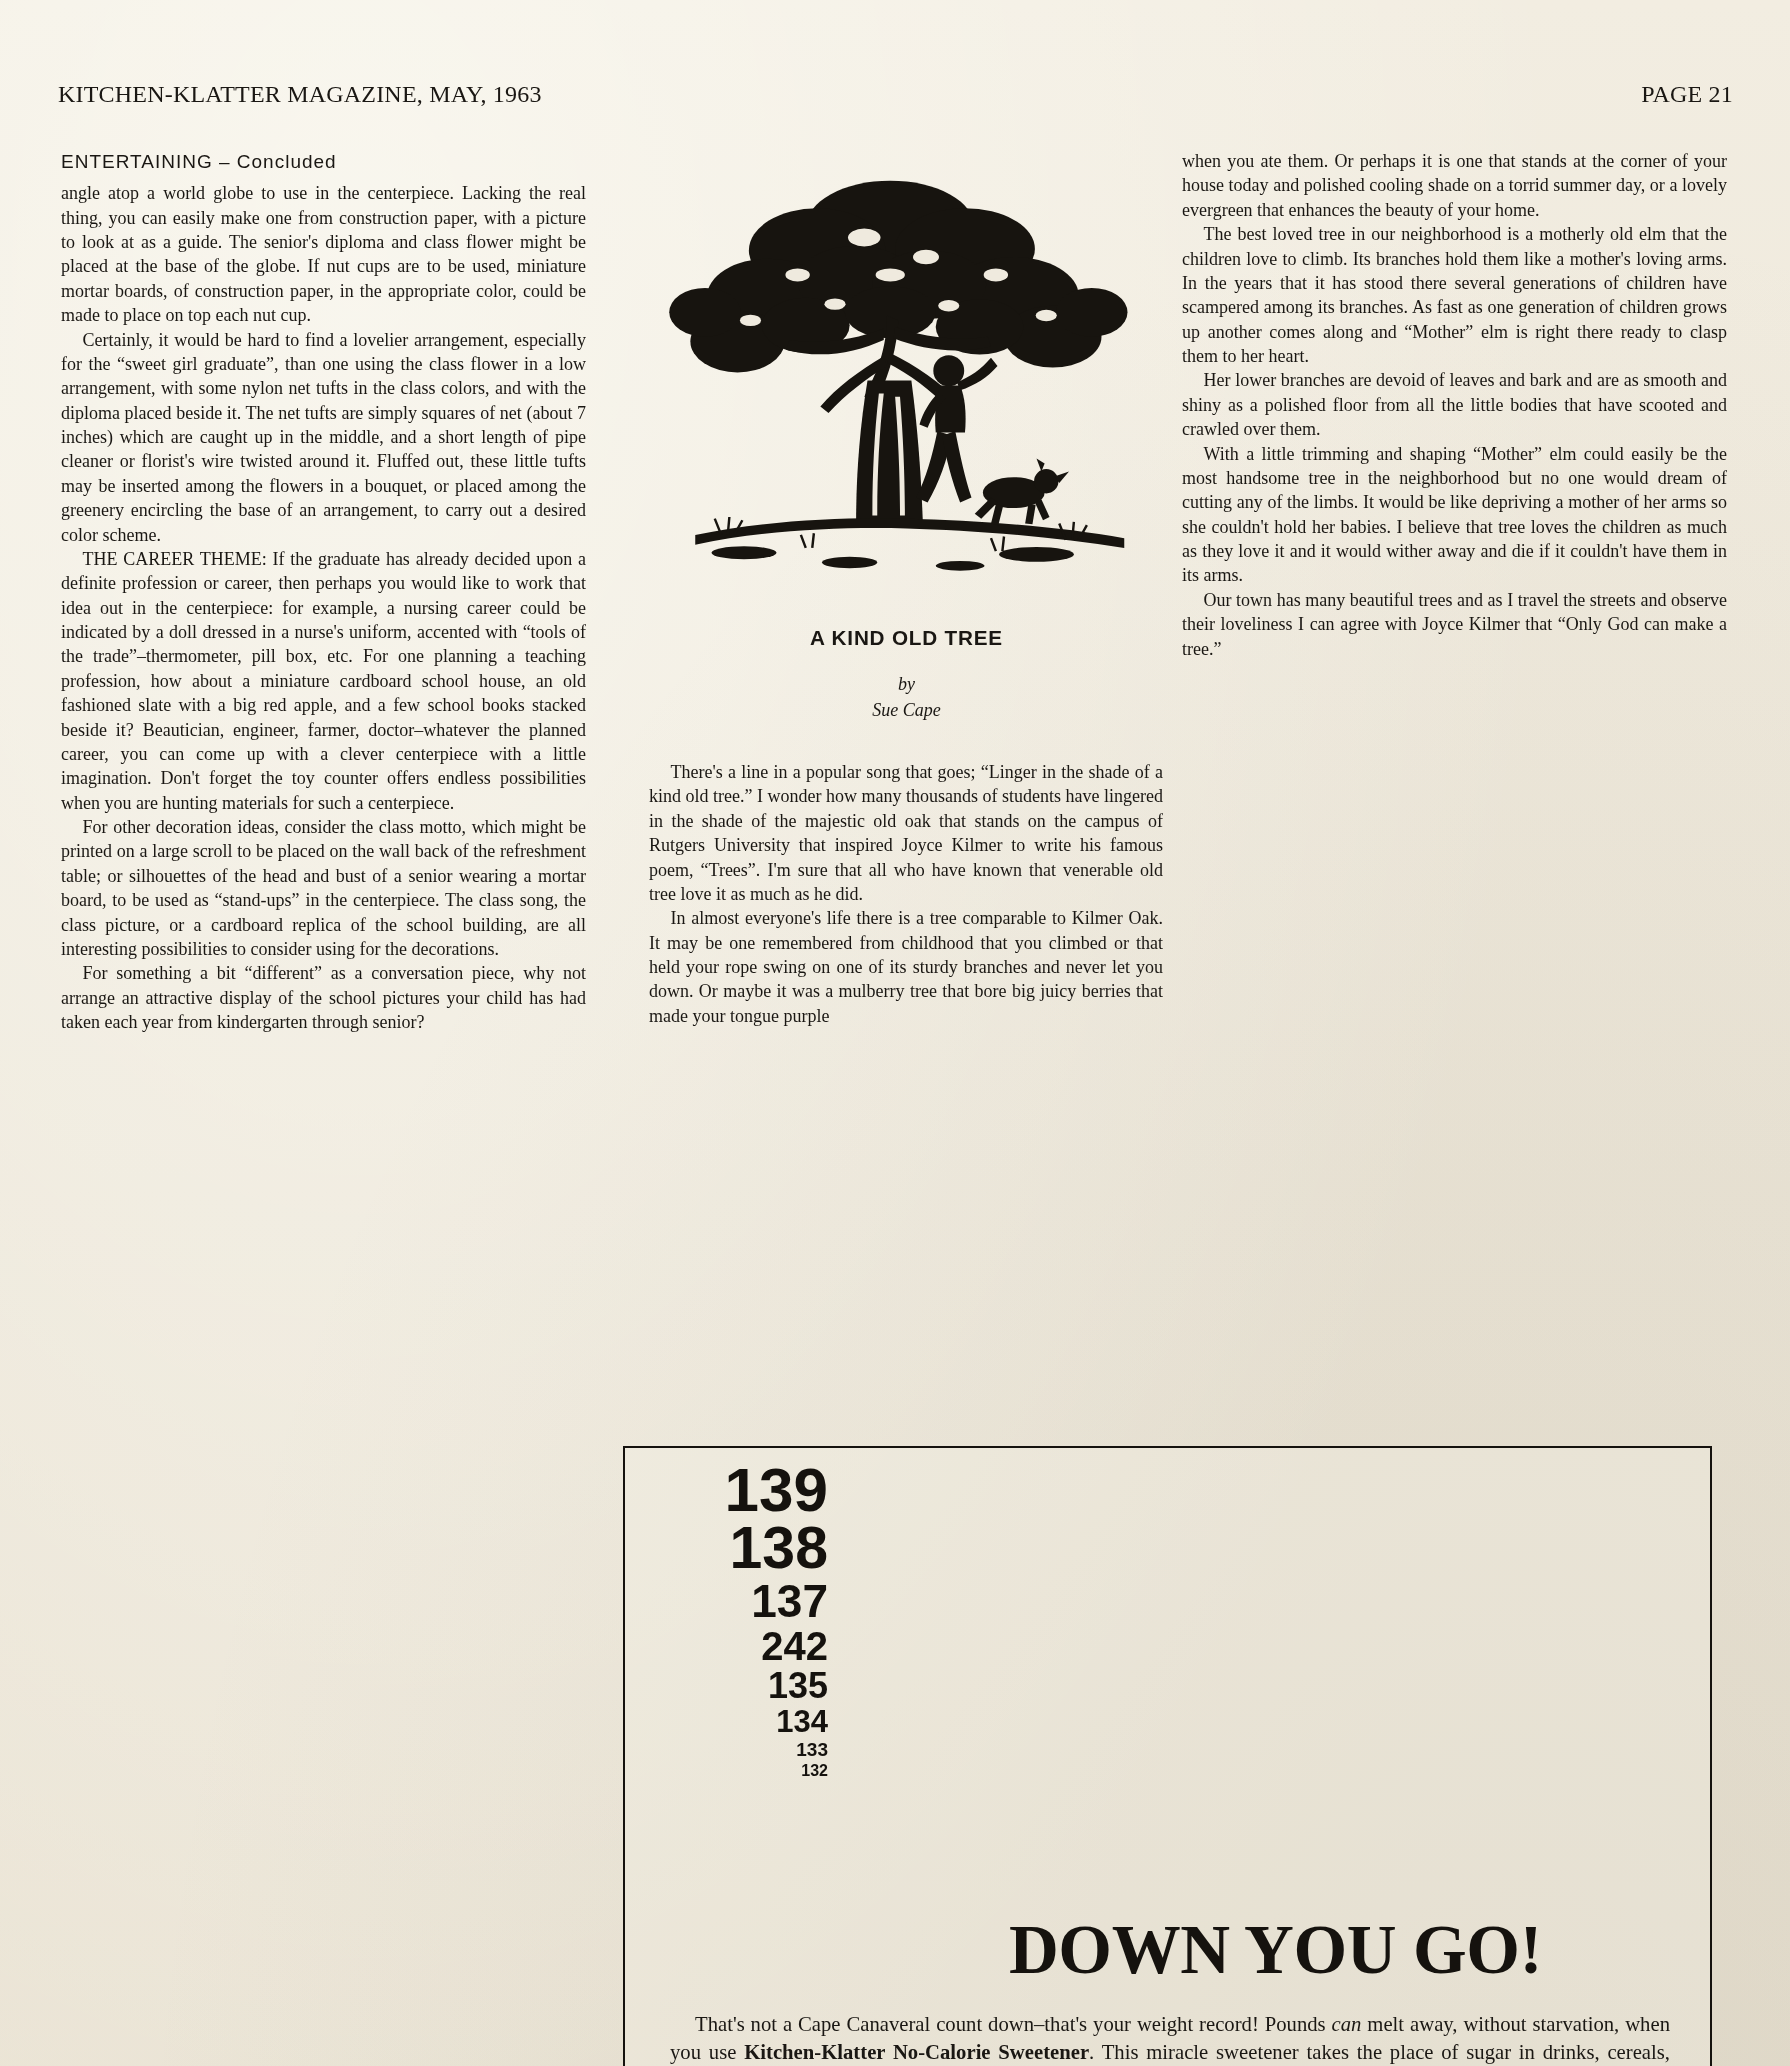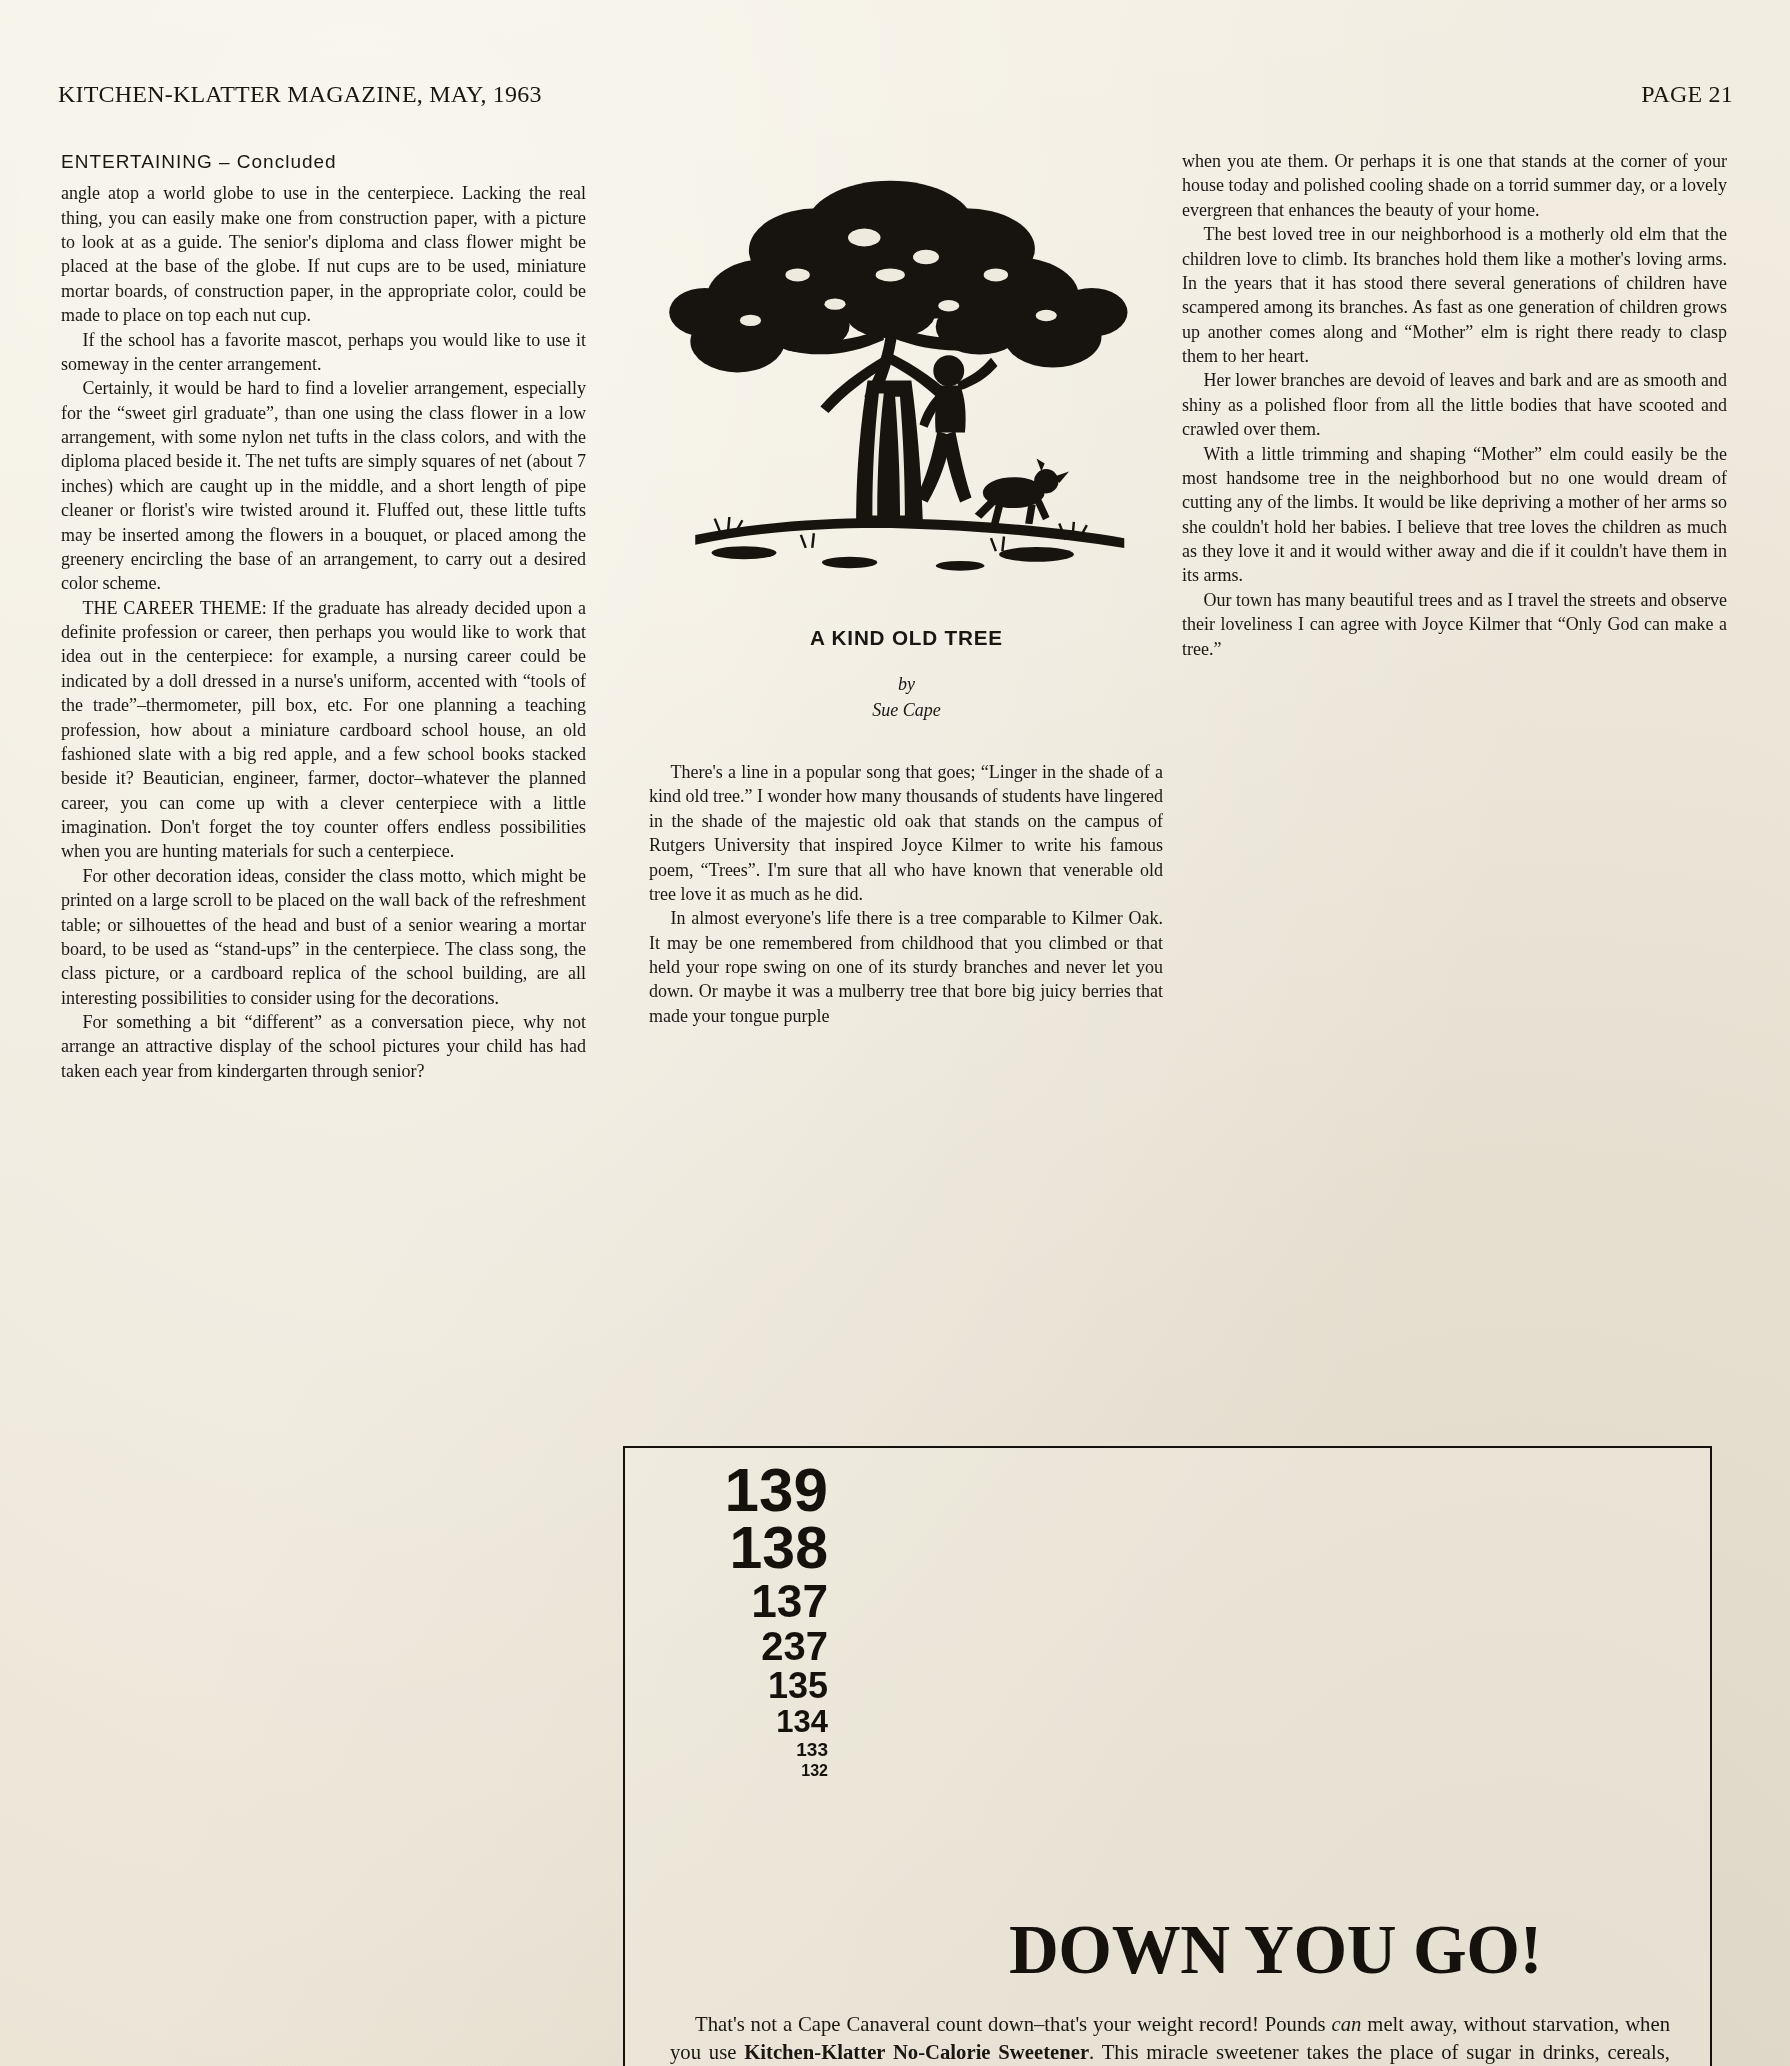--- a/index.html
+++ b/index.html
@@ -188,21 +188,20 @@
     <div class="runhead">
       <div class="left">KITCHEN-KLATTER MAGAZINE, MAY, 1963</div>
       <div class="right">PAGE 21</div>
     </div>
 
     <div class="ghost" style="left:661px; top:314px; font-size:18px;">&nbsp;</div>
 
     <div class="col col1">
       <div class="sechead">ENTERTAINING – Concluded</div>
       <p class="noindent">angle atop a world globe to use in the centerpiece. Lacking the real thing, you can easily make one from construction paper, with a picture to look at as a guide. The senior's diploma and class flower might be placed at the base of the globe. If nut cups are to be used, miniature mortar boards, of construction paper, in the appropriate color, could be made to place on top each nut cup.</p>
-      <p>If the school has a favorite mascot, perhaps you would like to use it someway in the center arrangement.</p>
       <p>Certainly, it would be hard to find a lovelier arrangement, especially for the “sweet girl graduate”, than one using the class flower in a low arrangement, with some nylon net tufts in the class colors, and with the diploma placed beside it. The net tufts are simply squares of net (about 7 inches) which are caught up in the middle, and a short length of pipe cleaner or florist's wire twisted around it. Fluffed out, these little tufts may be inserted among the flowers in a bouquet, or placed among the greenery encircling the base of an arrangement, to carry out a desired color scheme.</p>
       <p>THE CAREER THEME: If the graduate has already decided upon a definite profession or career, then perhaps you would like to work that idea out in the centerpiece: for example, a nursing career could be indicated by a doll dressed in a nurse's uniform, accented with “tools of the trade”–thermometer, pill box, etc. For one planning a teaching profession, how about a miniature cardboard school house, an old fashioned slate with a big red apple, and a few school books stacked beside it? Beautician, engineer, farmer, doctor–whatever the planned career, you can come up with a clever centerpiece with a little imagination. Don't forget the toy counter offers endless possibilities when you are hunting materials for such a centerpiece.</p>
       <p>For other decoration ideas, consider the class motto, which might be printed on a large scroll to be placed on the wall back of the refreshment table; or silhouettes of the head and bust of a senior wearing a mortar board, to be used as “stand-ups” in the centerpiece. The class song, the class picture, or a cardboard replica of the school building, are all interesting possibilities to consider using for the decorations.</p>
       <p>For something a bit “different” as a conversation piece, why not arrange an attractive display of the school pictures your child has had taken each year from kindergarten through senior?</p>
     </div>
 
     <div class="illus">
       <svg viewBox="0 0 640 560" xmlns="http://www.w3.org/2000/svg">
         <g fill="#17140f">
 
@@ -307,21 +306,21 @@
       <p>With a little trimming and shaping “Mother” elm could easily be the most handsome tree in the neighborhood but no one would dream of cutting any of the limbs. It would be like depriving a mother of her arms so she couldn't hold her babies. I believe that tree loves the children as much as they love it and it would wither away and die if it couldn't have them in its arms.</p>
       <p>Our town has many beautiful trees and as I travel the streets and observe their loveliness I can agree with Joyce Kilmer that “Only God can make a tree.”</p>
     </div>
 
     <div class="ad">
       <div class="ad-inner">
         <div class="countdown">
           <div class="cd1">139</div>
           <div class="cd2">138</div>
           <div class="cd3">137</div>
-          <div class="cd4">237</div>
+          <div class="cd4">242</div>
           <div class="cd5">135</div>
           <div class="cd6">134</div>
           <div class="cd7">133</div>
           <div class="cd8">132</div>
         </div>
 
         <div class="ad-headline">DOWN YOU GO!</div>
 
         <div class="ad-body">
           <p>

